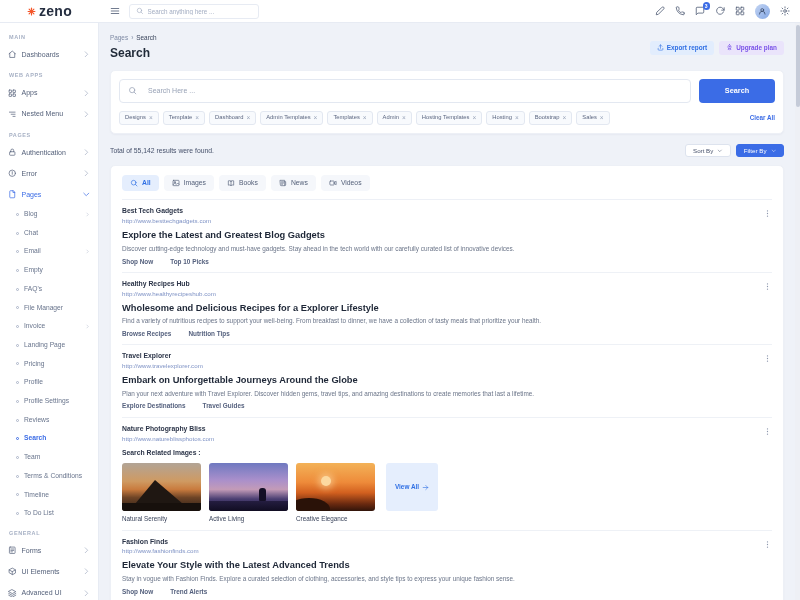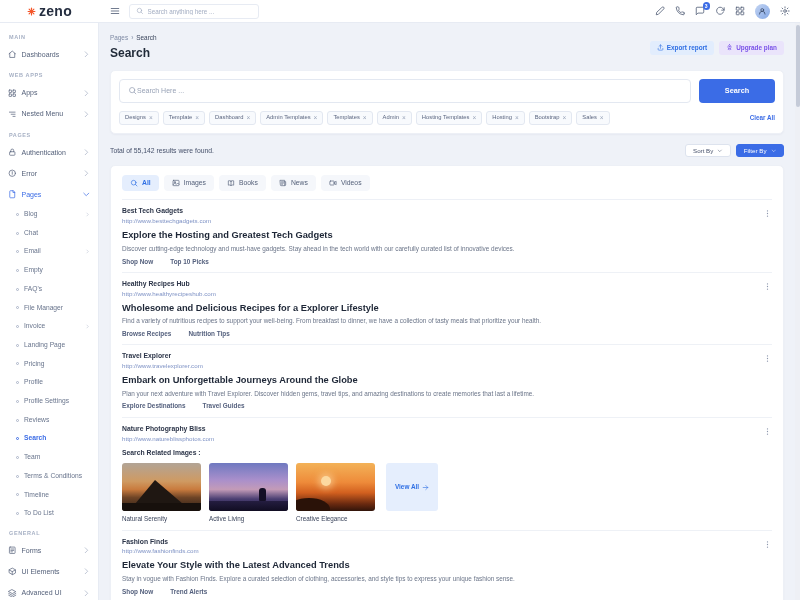--- a/index.html
+++ b/index.html
@@ -56,21 +56,21 @@
   .page-title{font-size:12px;font-weight:700;color:#1f2937;margin-top:4px}
   .head-actions{margin-left:auto;display:flex;gap:5px}
   .pill-btn{height:14px;padding:0 7px;border-radius:3px;font-size:6.4px;font-weight:700;display:flex;align-items:center;gap:3px;border:0;cursor:pointer;font-family:inherit}
   .pill-btn [data-icon] svg{width:7px;height:7px}
   .pill-btn.blue{background:#e2edfd;color:#2f6fe4}
   .pill-btn.purple{background:#eae4fb;color:#7a52e8}
 
   .card{background:#fff;border-radius:5px;border:1px solid #edf0f6;box-shadow:0 1px 2px rgba(24,34,64,.04)}
   .search-card{margin-top:8px;padding:8px}
   .search-row{display:flex;gap:8px}
-  .search-input{flex:1;height:24px;border:1px solid #e3e8f1;border-radius:4px;display:flex;align-items:center;gap:0;padding:0 8px;color:#98a2b6;background:#fff}
+  .search-input{flex:1;height:24px;border:1px solid #e3e8f1;border-radius:4px;display:flex;align-items:center;gap:11px;padding:0 8px;color:#98a2b6;background:#fff}
   .search-input [data-icon] svg{width:9px;height:9px}
   .search-input input{flex:1;border:0;outline:0;font-size:7px;font-family:inherit;color:#404c64;background:transparent;min-width:0}
   .search-input input::placeholder{color:#98a2b6}
   .search-btn{width:76px;height:24px;background:#3b6ce6;color:#fff;border:0;border-radius:4px;font-size:7.3px;font-weight:700;font-family:inherit;cursor:pointer}
   .tags-row{display:flex;align-items:center;gap:4px;margin-top:8px}
   .tag{display:flex;align-items:center;gap:3px;border:1px solid #e3e8f1;background:#f8fafd;border-radius:3px;padding:2.5px 5px;font-size:5.8px;color:#5b6680;white-space:nowrap}
   .tag .x{color:#9aa5ba;font-size:6.5px;line-height:1;cursor:pointer}
   .clear-all{margin-left:auto;color:#3b6ce6;font-size:6.3px;font-weight:700;cursor:pointer;white-space:nowrap}
 
   .results-bar{display:flex;align-items:center;margin-top:10px}
@@ -605,21 +605,21 @@
         <div class="result">
           <span class="kebab" data-icon="kebab">
             <svg viewBox="0 0 24 24" fill="none" stroke="currentColor" stroke-width="2" stroke-linecap="round" stroke-linejoin="round">
               <circle cx="12" cy="5" r="1.7" fill="currentColor" stroke="none"></circle>
               <circle cx="12" cy="12" r="1.7" fill="currentColor" stroke="none"></circle>
               <circle cx="12" cy="19" r="1.7" fill="currentColor" stroke="none"></circle>
             </svg>
           </span>
           <div class="r-site">Best Tech Gadgets</div>
           <a class="r-url">http://www.besttechgadgets.com</a>
-          <div class="r-title">Explore the Hosting and Greatest Tech Gadgets</div>
+          <div class="r-title">Explore the Latest and Greatest Blog Gadgets</div>
           <div class="r-desc">Discover cutting-edge technology and must-have gadgets. Stay ahead in the tech world with our carefully curated list of innovative devices.</div>
           <div class="r-links">
             <a class="r-link">Shop Now</a>
             <a class="r-link">Top 10 Picks</a>
           </div>
         </div>
         <div class="result">
           <span class="kebab" data-icon="kebab">
             <svg viewBox="0 0 24 24" fill="none" stroke="currentColor" stroke-width="2" stroke-linecap="round" stroke-linejoin="round">
               <circle cx="12" cy="5" r="1.7" fill="currentColor" stroke="none"></circle>

